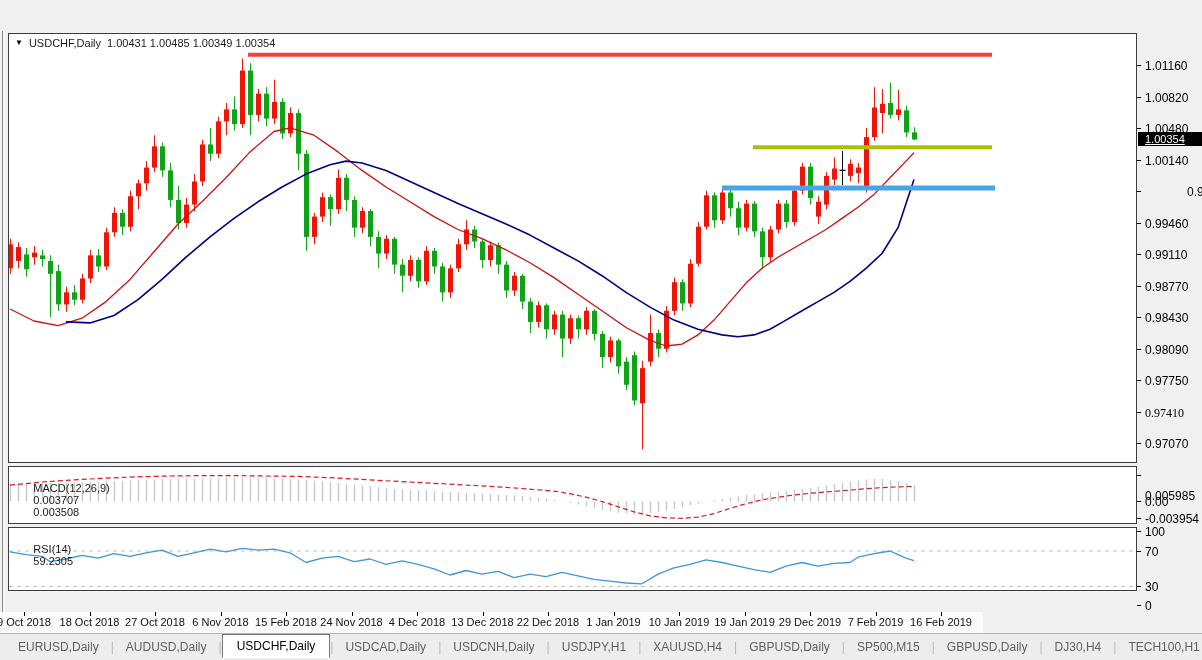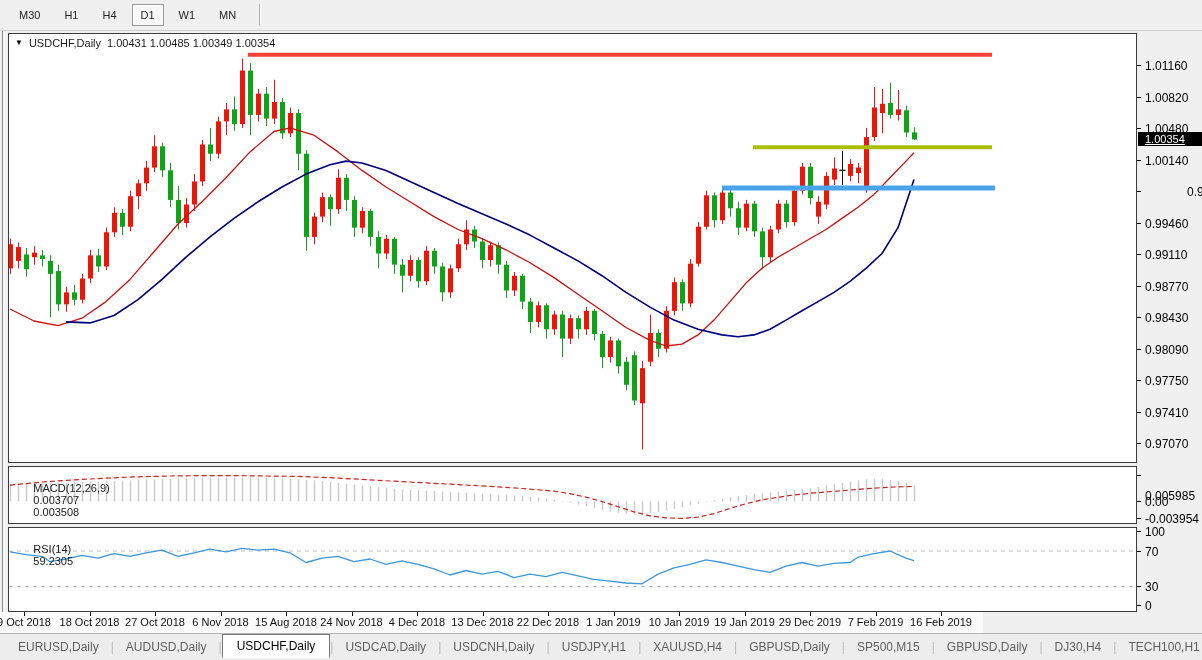--- a/index.html
+++ b/index.html
@@ -11,21 +11,21 @@
   .tf-btn{font-size:11px;color:#222;padding:4px 8px;margin-right:6px;border:1px solid transparent;cursor:default;}
   .tf-btn.active{background:#f8f8f8;border:1px solid #9a9a9a;box-shadow:inset 1px 1px 0 #ffffff;}
   .tb-sep{width:0;height:22px;border-left:1px solid #aeaeae;border-right:1px solid #fff;margin:0 8px;}
   
   #left-edge-a{position:absolute;left:2px;top:31px;width:1px;height:629px;background:#8f8f8f;}
   #left-edge-b{position:absolute;left:4px;top:31px;width:1px;height:629px;background:#fbfbfb;}
   
   .panel{position:absolute;left:8px;width:1129px;background:#fff;border:1px solid #3c3c3c;box-sizing:border-box;}
   #price-panel{top:33px;height:430px;}
   #macd-panel{top:466px;height:58px;}
-  #rsi-panel{top:527px;height:85px;}
+  #rsi-panel{top:527px;height:64px;}
   .panel svg{position:absolute;left:0;top:0;display:block;}
   .panel-label{position:absolute;left:6px;top:3px;font-size:11px;color:#1a1a1a;white-space:pre;z-index:5;}
   #chart-title{display:flex;align-items:center;gap:6px;}
   #title-tri{font-size:8px;color:#000;line-height:1;}
   
   #right-axis{position:absolute;left:1137px;top:33px;width:65px;height:579px;background:#f0f0f0;}
   .ax-label{position:absolute;left:8px;font-size:12px;color:#000;white-space:nowrap;}
   .ax-tick{position:absolute;left:0;width:4px;height:1px;background:#000;}
   #price-tag{position:absolute;left:1px;width:84px;height:14px;background:#000;color:#fff;
     font-size:11px;line-height:14px;padding-left:7px;box-sizing:border-box;text-decoration:underline;}
@@ -39,29 +39,20 @@
   .tab{font-size:12px;color:#5f5f5f;padding:4px 12px;white-space:nowrap;cursor:default;}
   .tab.active{background:#fff;color:#000;border:1px solid #777;border-bottom:1px solid #fff;
     position:relative;top:-1px;padding:4px 14px;}
   .tab-sep{color:#b9b9b9;font-size:12px;}
 </style>
 </head>
 <body>
 
 <div id="stage">
 
-  <div id="toolbar">
-      <div class="tf-btn">M30</div>
-      <div class="tf-btn">H1</div>
-      <div class="tf-btn">H4</div>
-      <div class="tf-btn active">D1</div>
-      <div class="tf-btn">W1</div>
-      <div class="tf-btn">MN</div>
-      <div class="tb-sep"></div>
-    </div>
 
   <div id="left-edge-a"></div>
   <div id="left-edge-b"></div>
 
   <div id="price-panel" class="panel">
     <svg id="price-svg" width="1127" height="428" viewBox="0 0 1127 428">
         <g>
           <line x1="1.5" y1="204.74960000000036" x2="1.5" y2="239.8692000000006" stroke="#ed1508" stroke-width="1"></line>
           <rect x="-1" y="210.29480000000078" width="5" height="24.029199999999406" fill="#ed1508"></rect>
           <line x1="9.5" y1="208.44640000000098" x2="9.5" y2="234.32400000000018" stroke="#ed1508" stroke-width="1"></line>
@@ -464,21 +455,21 @@
       <div class="ax-label" style="top: 215px;">0.99110</div>
       <div class="ax-tick" style="top: 252.5px;"></div>
       <div class="ax-label" style="top: 246.5px;">0.98770</div>
       <div class="ax-tick" style="top: 284px;"></div>
       <div class="ax-label" style="top: 278px;">0.98430</div>
       <div class="ax-tick" style="top: 315.5px;"></div>
       <div class="ax-label" style="top: 309.5px;">0.98090</div>
       <div class="ax-tick" style="top: 347px;"></div>
       <div class="ax-label" style="top: 341px;">0.97750</div>
       <div class="ax-tick" style="top: 378.5px;"></div>
-      <div class="ax-label" style="top: 372.5px;">0.97410</div>
+      <div class="ax-label" style="top: 372.5px; font-family: Liberation Serif, serif;">0.97410</div>
       <div class="ax-tick" style="top: 410px;"></div>
       <div class="ax-label" style="top: 404px;">0.97070</div>
       <div id="price-tag" style="top: 99.4905px;">1.00354</div>
       <div class="ax-tick" style="top: 442px;"></div>
       <div class="ax-label" style="top: 456px;">0.005985</div>
       <div class="ax-tick" style="top: 468px;"></div>
       <div class="ax-label" style="top: 462px;">0.00</div>
       <div class="ax-tick" style="top: 485px;"></div>
       <div class="ax-label" style="top: 479px;">-0.003954</div>
       <div class="ax-tick" style="top: 498px;"></div>
@@ -493,21 +484,21 @@
   <div id="date-axis">
       <div class="date-tick" style="left: 24px;"></div>
       <div class="date-label" style="left: 24px;">9 Oct 2018</div>
       <div class="date-tick" style="left: 89.5px;"></div>
       <div class="date-label" style="left: 89.5px;">18 Oct 2018</div>
       <div class="date-tick" style="left: 155px;"></div>
       <div class="date-label" style="left: 155px;">27 Oct 2018</div>
       <div class="date-tick" style="left: 220.5px;"></div>
       <div class="date-label" style="left: 220.5px;">6 Nov 2018</div>
       <div class="date-tick" style="left: 286px;"></div>
-      <div class="date-label" style="left: 286px;">15 Aug 2018</div>
+      <div class="date-label" style="left: 286px;">15 Feb 2018</div>
       <div class="date-tick" style="left: 351.5px;"></div>
       <div class="date-label" style="left: 351.5px;">24 Nov 2018</div>
       <div class="date-tick" style="left: 417px;"></div>
       <div class="date-label" style="left: 417px;">4 Dec 2018</div>
       <div class="date-tick" style="left: 482.5px;"></div>
       <div class="date-label" style="left: 482.5px;">13 Dec 2018</div>
       <div class="date-tick" style="left: 548px;"></div>
       <div class="date-label" style="left: 548px;">22 Dec 2018</div>
       <div class="date-tick" style="left: 613.5px;"></div>
       <div class="date-label" style="left: 613.5px;">1 Jan 2019</div>

